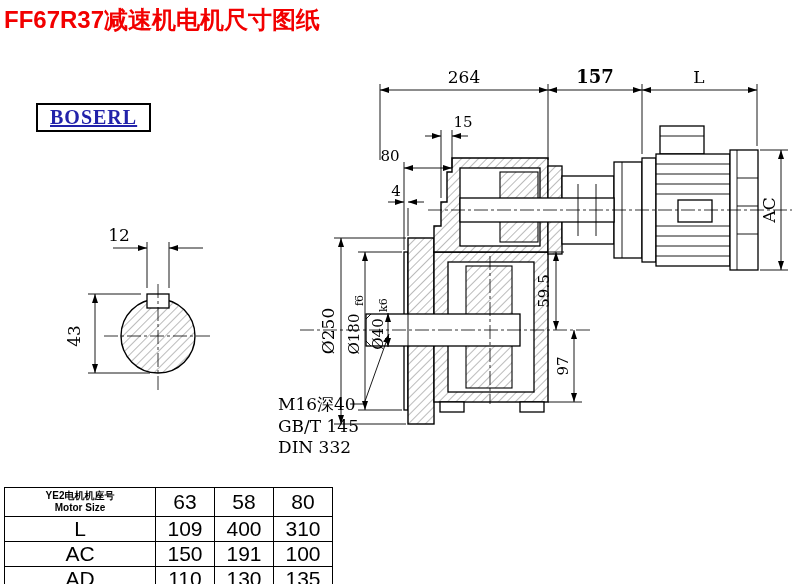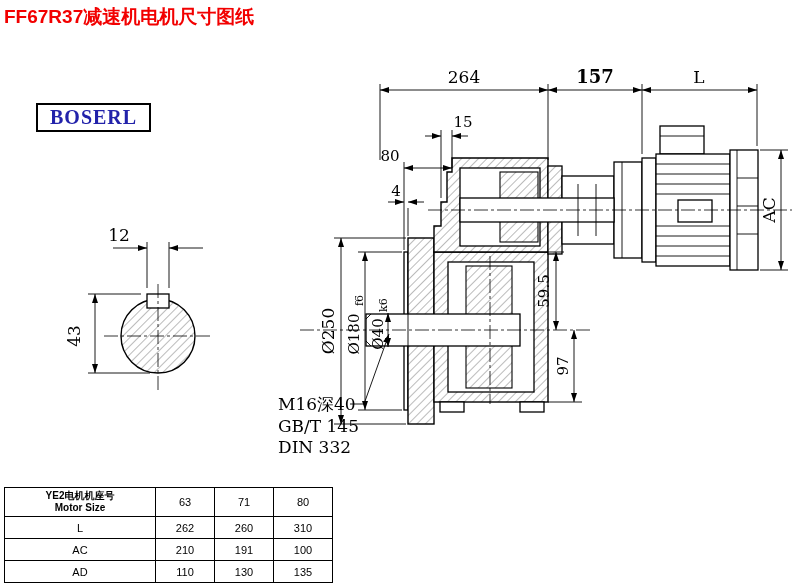--- a/index.html
+++ b/index.html
@@ -1,35 +1,35 @@
 <!DOCTYPE html>
 <html style="--title_red: #f20000; --brand_blue: #2222aa; --line_black: #000000;"><head>
 <meta charset="utf-8">
 <style>
   html,body{margin:0;padding:0;background:#fff;}
   #page{position:relative;width:800px;height:584px;background:#fff;overflow:hidden;
         font-family:"Liberation Sans",sans-serif;}
-  #title{position:absolute;left:4px;top:4px;font-size:19px;font-weight:bold;
+  #title{position:absolute;left:4px;top:4px;font-size:24px;font-weight:bold;
          color:var(--title_red,#f00);white-space:nowrap;}
   #brand{position:absolute;left:36px;top:103px;border:2px solid #000;background:#fff;
          padding:1px 12px;font-family:"Liberation Serif",serif;font-size:20px;
-         font-weight:bold;color:var(--brand_blue,#2222aa);letter-spacing:1px;}
+         font-weight:bold;color:var(--brand_blue,#2222aa);letter-spacing:1px;text-decoration:underline;}
   #drawing{position:absolute;left:0;top:0;}
   .part{fill:#fff;stroke:#000;stroke-width:1.3;}
   .thin{stroke:#000;stroke-width:0.9;fill:none;}
   .cl{stroke:#000;stroke-width:0.8;fill:none;stroke-dasharray:14 3 3 3;}
   .dim line,.dim polyline{stroke:#000;stroke-width:0.9;fill:none;}
   text.d{font-family:"DejaVu Serif",serif;font-size:17px;fill:#000;}
   text.s{font-size:15px;}
   text.xs{font-size:11px;}
   text.b{font-size:18px;font-weight:bold;}
   #spec-table{position:absolute;left:4px;top:487px;}
   #spec-table table{border-collapse:collapse;background:#fff;}
   #spec-table td,#spec-table th{border:1px solid #000;text-align:center;color:#000;
-        font-weight:normal;font-size:11px;padding:0 2px;}
+        font-weight:normal;font-size:21px;padding:0 2px;}
   #spec-table th.c1{width:142px;font-size:10px;line-height:1.2;padding:2px 4px;font-weight:bold;}
   #spec-table td.lab{width:142px;height:21px;}
   #spec-table td.cv{width:54px;height:21px;}
 </style>
 </head>
 <body>
 
 <div id="page">
 
   <svg id="drawing" width="800" height="584" viewBox="0 0 800 584">
@@ -182,32 +182,32 @@
 
   <div id="spec-table">
     <table>
       <tbody>
           <tr>
         <th class="c1">
           <div>YE2电机机座号</div>
           <div>Motor Size</div>
         </th>
         <td class="cv">63</td>
-        <td class="cv">71</td>
+        <td class="cv">58</td>
         <td class="cv">80</td>
       </tr>
       <tr>
         <td class="lab">L</td>
-        <td class="cv">262</td>
-        <td class="cv">260</td>
+        <td class="cv">109</td>
+        <td class="cv">400</td>
         <td class="cv">310</td>
       </tr>
       <tr>
         <td class="lab">AC</td>
-        <td class="cv">210</td>
+        <td class="cv">150</td>
         <td class="cv">191</td>
         <td class="cv">100</td>
       </tr>
       <tr>
         <td class="lab">AD</td>
         <td class="cv">110</td>
         <td class="cv">130</td>
         <td class="cv">135</td>
       </tr>
     </tbody>

